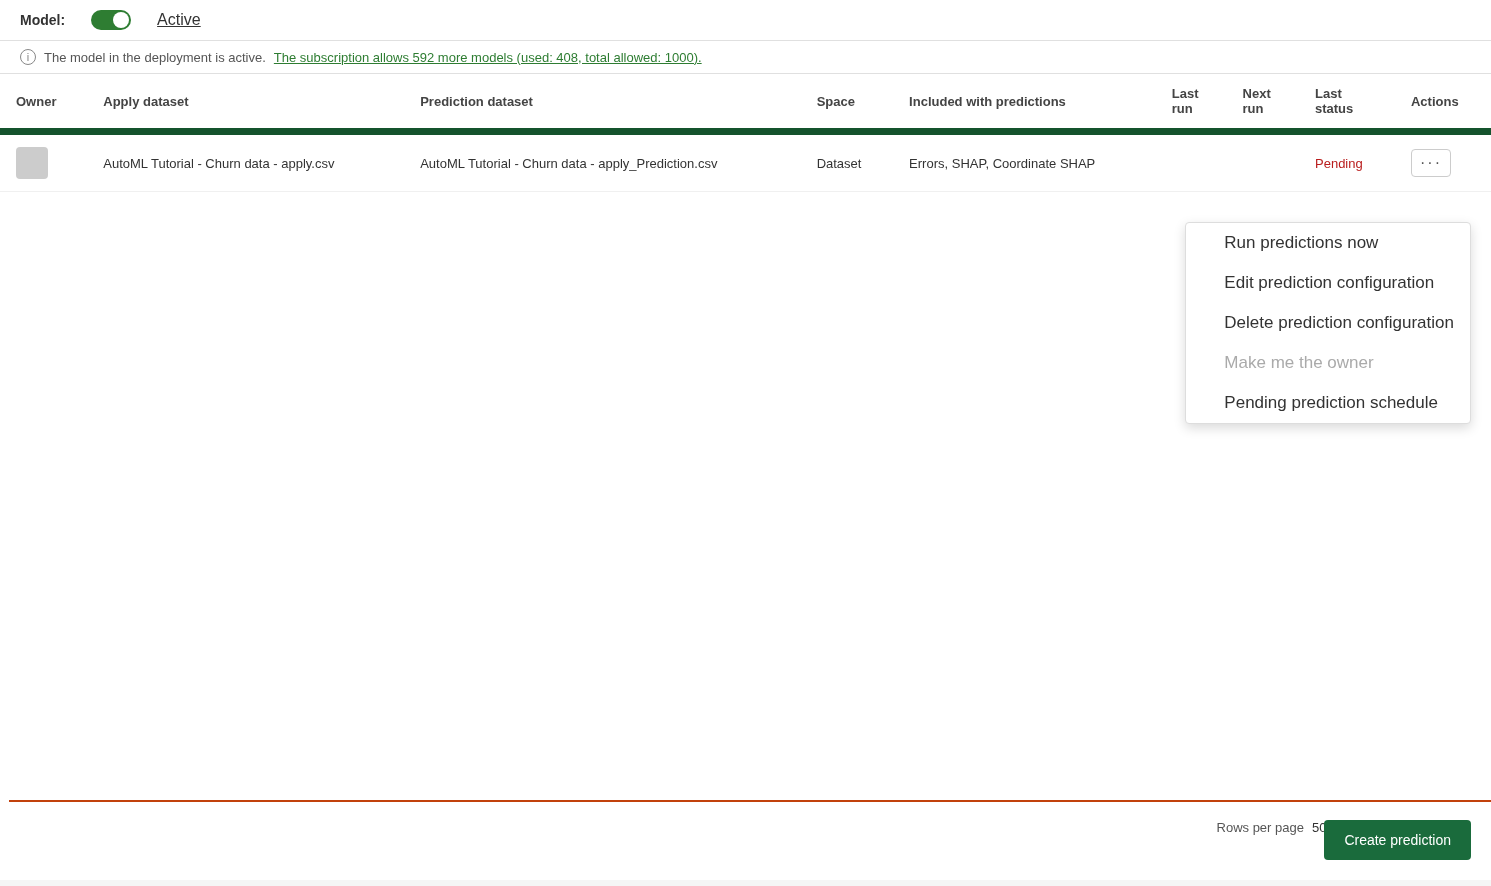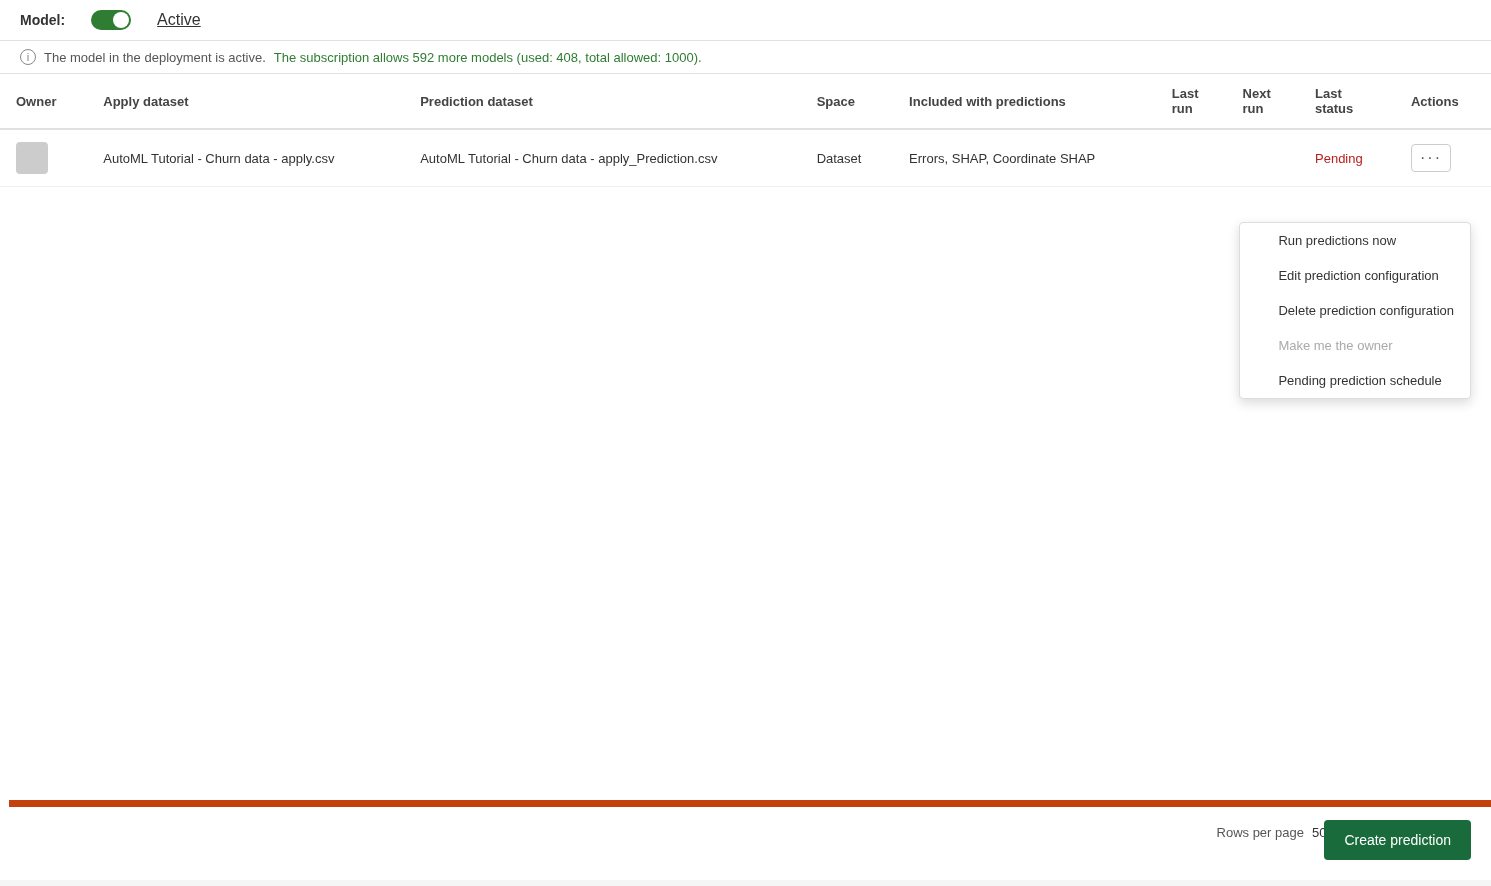--- a/index.html
+++ b/index.html
@@ -65,20 +65,21 @@
       align-items: center;
       justify-content: center;
       font-size: 11px;
       color: #888;
       flex-shrink: 0;
     }
 
     .info-green {
       color: #2e7d32;
       font-weight: 500;
+      text-decoration: underline;
     }
 
     .main-layout {
       display: flex;
       height: calc(886px - 80px);
     }
 
     .sidebar {
       width: 240px;
       background: #f0f0f0;
@@ -133,21 +134,21 @@
       padding: 0;
     }
 
     table {
       width: 100%;
       border-collapse: collapse;
       font-size: 13px;
     }
 
     thead tr {
-      border-bottom: 2px solid #14532d;
+      border-bottom: 7px solid #14532d;
     }
 
     th {
       padding: 12px 16px;
       text-align: left;
       font-weight: 600;
       color: #444;
       background: #fff;
       border-bottom: 2px solid #e0e0e0;
       white-space: nowrap;
@@ -190,36 +191,36 @@
       border: 1px solid #ddd;
       border-radius: 4px;
       box-shadow: 0 4px 12px rgba(0,0,0,0.15);
       min-width: 220px;
       z-index: 100;
     }
 
     .dropdown-item {
       padding: 10px 16px;
       cursor: pointer;
-      font-size: 13px;
+      font-size: 17px;
       color: #333;
       margin-left: 22px;
     }
 
     .dropdown-item.disabled {
       color: #aaa;
       cursor: default;
     }
 
     .footer-bar {
       display: flex;
       align-items: center;
       justify-content: flex-end;
       padding: 12px 20px;
-      border-top: 7px solid #c2410c;
+      border-top: 2px solid #c2410c;
       background: #fff;
       gap: 16px;
       margin-left: 9px;
     }
 
     .rows-per-page {
       display: flex;
       align-items: center;
       gap: 8px;
       color: #555;

